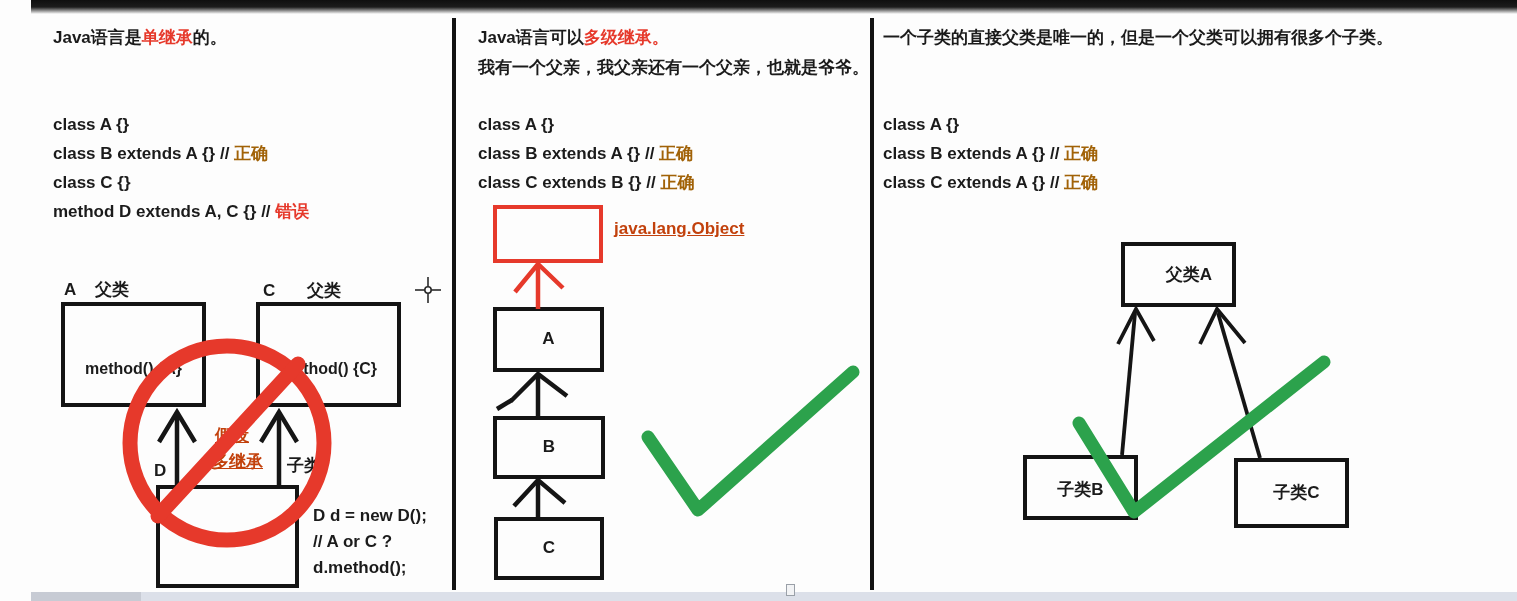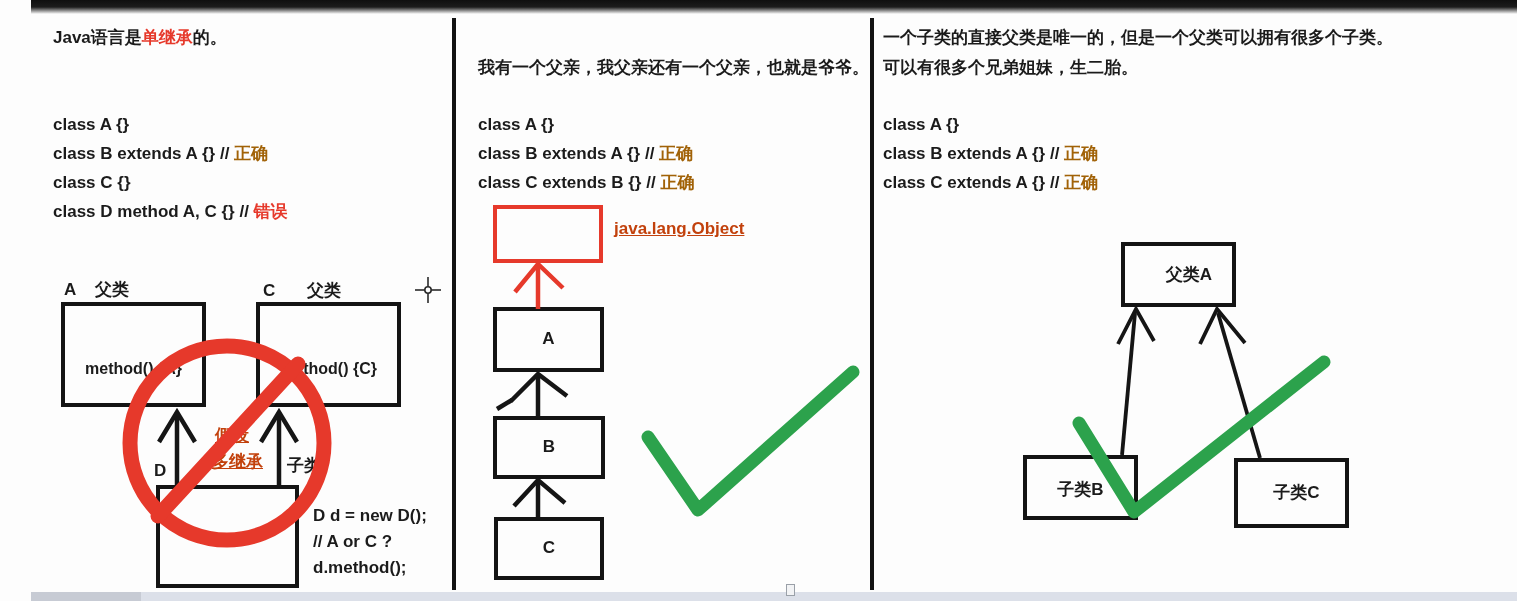--- a/index.html
+++ b/index.html
@@ -37,21 +37,21 @@
   <div class="bottombar-icon"></div>
 
   <div class="divider" style="left:421px"></div>
   <div class="divider" style="left:839px"></div>
 
   <div class="txt" style="left:22px; top:27px"><span>Java语言是</span><span class="red">单继承</span><span>的。</span></div>
 
   <div class="txt" style="left:22px; top:114px"><span>class A {}</span></div>
   <div class="txt" style="left:22px; top:143px"><span>class B extends A {} // </span><span class="green">正确</span></div>
   <div class="txt" style="left:22px; top:172px"><span>class C {}</span></div>
-  <div class="txt" style="left:22px; top:201px"><span>class D method A, C {} // </span><span class="red">错误</span></div>
+  <div class="txt" style="left:22px; top:201px"><span>method D extends A, C {} // </span><span class="red">错误</span></div>
 
   <div class="txt" style="left:33px; top:279px">A</div>
   <div class="txt" style="left:64px; top:279px">父类</div>
   <div class="dbox" style="left:30px; top:302px; width:145px; height:105px"></div>
   <div class="boxlabel" style="left:30px; top:360px; width:145px; font-size:16px">method() {A}</div>
 
   <div class="txt" style="left:232px; top:280px">C</div>
   <div class="txt" style="left:276px; top:280px">父类</div>
   <div class="dbox" style="left:225px; top:302px; width:145px; height:105px"></div>
   <div class="boxlabel" style="left:225px; top:360px; width:145px; font-size:16px">method() {C}</div>
@@ -59,38 +59,38 @@
   <div class="txt redtxt" style="left:184px; top:425px">假设</div>
   <div class="txt redtxt" style="left:181px; top:451px">多继承</div>
   <div class="txt" style="left:123px; top:460px">D</div>
   <div class="txt" style="left:256px; top:455px">子类</div>
   <div class="dbox" style="left:125px; top:485px; width:143px; height:103px"></div>
 
   <div class="txt" style="left:282px; top:505px">D d = new D();</div>
   <div class="txt" style="left:282px; top:531px">// A or C ?</div>
   <div class="txt" style="left:282px; top:557px">d.method();</div>
 
+  <div class="txt" style="left:447px; top:27px"><span>Java语言可以</span><span class="red">多级继承。</span></div>
   <div class="txt" style="left:447px; top:57px"><span>我有一个父亲，我父亲还有一个父亲，也就是爷爷。</span></div>
 
   <div class="txt" style="left:447px; top:114px"><span>class A {}</span></div>
   <div class="txt" style="left:447px; top:143px"><span>class B extends A {} // </span><span class="green">正确</span></div>
   <div class="txt" style="left:447px; top:172px"><span>class C extends B {} // </span><span class="green">正确</span></div>
 
   <div class="dbox-red" style="left:462px; top:205px; width:110px; height:58px"></div>
   <div class="txt redtxt" style="left:583px; top:218px">java.lang.Object</div>
 
   <div class="dbox" style="left:462px; top:307px; width:111px; height:65px"></div>
   <div class="boxlabel" style="left:462px; top:329px; width:111px">A</div>
   <div class="dbox" style="left:462px; top:416px; width:112px; height:63px"></div>
   <div class="boxlabel" style="left:462px; top:437px; width:112px">B</div>
   <div class="dbox" style="left:463px; top:517px; width:110px; height:63px"></div>
   <div class="boxlabel" style="left:463px; top:538px; width:110px">C</div>
 
   <div class="txt" style="left:852px; top:27px"><span>一个子类的直接父类是唯一的，但是一个父类可以拥有很多个子类。</span></div>
-  <div class="txt" style="left:852px; top:57px"><span>可以有很多个兄弟姐妹，生二胎。</span></div>
 
   <div class="txt" style="left:852px; top:114px"><span>class A {}</span></div>
   <div class="txt" style="left:852px; top:143px"><span>class B extends A {} // </span><span class="green">正确</span></div>
   <div class="txt" style="left:852px; top:172px"><span>class C extends A {} // </span><span class="green">正确</span></div>
 
   <div class="dbox" style="left:1090px; top:242px; width:115px; height:65px"></div>
   <div class="boxlabel" style="left:1090px; top:263px; width:136px">父类A</div>
   <div class="dbox" style="left:992px; top:455px; width:115px; height:65px"></div>
   <div class="boxlabel" style="left:992px; top:478px; width:115px">子类B</div>
   <div class="dbox" style="left:1203px; top:458px; width:115px; height:70px"></div>

